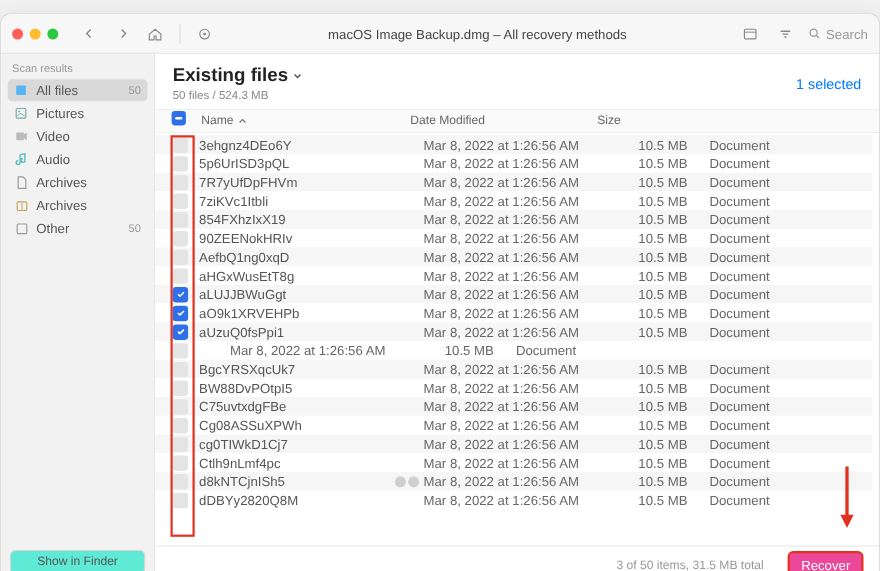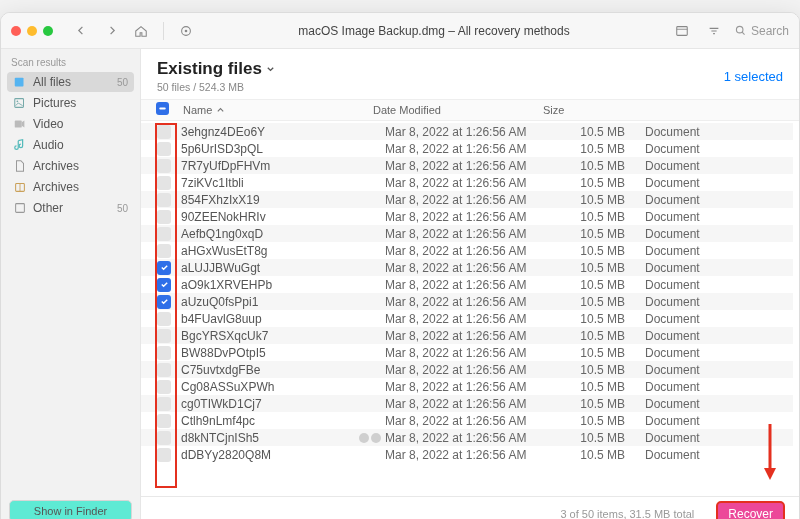--- a/index.html
+++ b/index.html
@@ -322,21 +322,20 @@
                 </svg>
               </span>
               <span class="fname">aUzuQ0fsPpi1</span>
               <span class="badges"></span>
               <span class="fdate">Mar 8, 2022 at 1:26:56 AM</span>
               <span class="fsize">10.5 MB</span>
               <span class="fkind">Document</span>
             </div>
             <div class="row">
               <span class="ck"></span>
-              <span class="fname">b4FUavlG8uup</span>
               <span class="badges"></span>
               <span class="fdate">Mar 8, 2022 at 1:26:56 AM</span>
               <span class="fsize">10.5 MB</span>
               <span class="fkind">Document</span>
             </div>
             <div class="row">
               <span class="ck"></span>
               <span class="fname">BgcYRSXqcUk7</span>
               <span class="badges"></span>
               <span class="fdate">Mar 8, 2022 at 1:26:56 AM</span>

